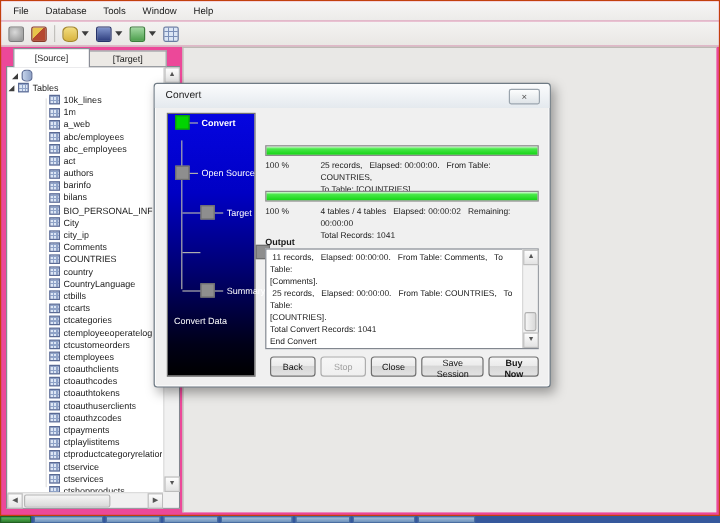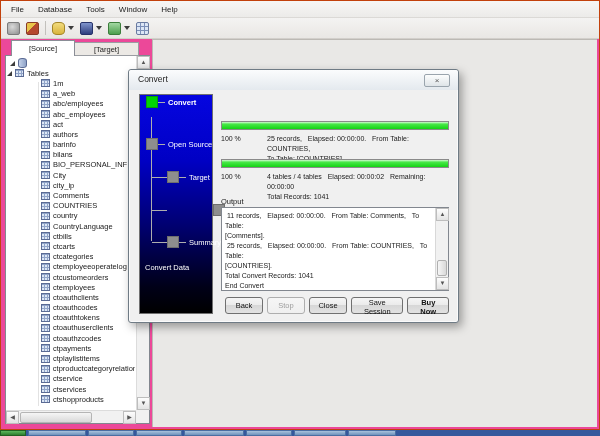--- a/index.html
+++ b/index.html
@@ -112,21 +112,21 @@
   .content { position:absolute; left:86px; right:3px; top:0; bottom:0; font-size:7px; }
   .pbar { position:absolute; left:0; right:0; height:9px; border:1px solid #8a8a8a;
     background:linear-gradient(#d6fad6 0%, #49e849 30%, var(--progress-green,#12cc12) 100%); }
   .pbar-records { top:30px; }
   .pbar-tables { top:68px; }
   .prow { position:absolute; left:0; right:0; display:flex; line-height:10px; }
   .prow-records { top:43px; }
   .prow-tables { top:81px; }
   .pct { width:46px; flex:none; }
   .detail { flex:1; white-space:pre-wrap; }
-  .out-label { position:absolute; left:0; top:106px; font-size:7.5px; }
+  .out-label { position:absolute; left:0; top:106px; font-size:7.5px;font-weight:bold; }
   .out-box { position:absolute; left:0; right:0; top:116px; height:84px; background:#fff; border:1px solid #82878f; }
   .out-lines { position:absolute; left:3px; top:3px; right:16px; bottom:2px; overflow:hidden; }
   .out-line { font-size:7px; line-height:10px; white-space:pre-wrap; }
   .out-scroll { position:absolute; right:0; top:0; bottom:0; width:13px; background:#f1f1f1; border-left:1px solid #d8d8d8; }
   .out-scroll .sb-up { position:absolute; top:0; left:0; }
   .out-scroll .sb-down { position:absolute; bottom:0; left:0; }
   .out-scroll .sb-thumb { position:absolute; left:1px; right:1px; bottom:14px; height:16px;
     background:linear-gradient(90deg,#f6f6f6,#d9d9d9); border:1px solid #b0b0b0; border-radius:2px; }
   .btn-row { position:absolute; left:4px; right:0; top:206px; height:17px; display:flex; justify-content:space-between; gap:4px; }
   .btn { height:17px; min-width:38px; padding:0 7px; font-size:7.5px; color:#111;
@@ -213,20 +213,25 @@
             <span class="tree-icon"></span>
             <span class="tree-label"></span>
           </div>
 
           <div class="tree-row" data-depth="1" data-arrow="true" data-icon-type="table">
             <span class="tree-arrow"></span>
             <span class="tree-icon"></span>
             <span class="tree-label">Tables</span>
           </div>
 
+          <div class="tree-row" data-depth="2" data-arrow="false" data-icon-type="table">
+            <span class="tree-arrow"></span>
+            <span class="tree-icon"></span>
+            <span class="tree-label">10k_lines</span>
+          </div>
 
           <div class="tree-row" data-depth="2" data-arrow="false" data-icon-type="table">
             <span class="tree-arrow"></span>
             <span class="tree-icon"></span>
             <span class="tree-label">1m</span>
           </div>
 
           <div class="tree-row" data-depth="2" data-arrow="false" data-icon-type="table">
             <span class="tree-arrow"></span>
             <span class="tree-icon"></span>

